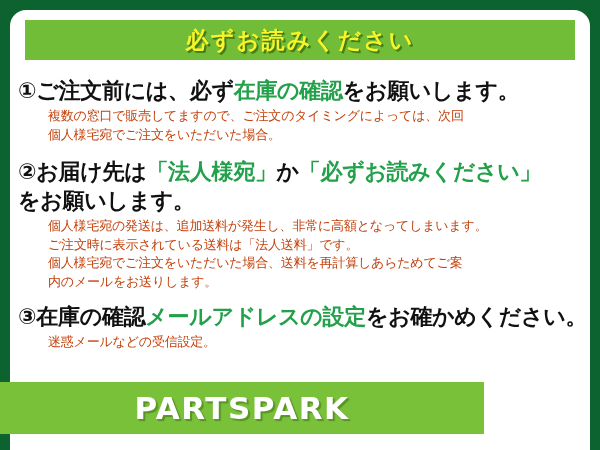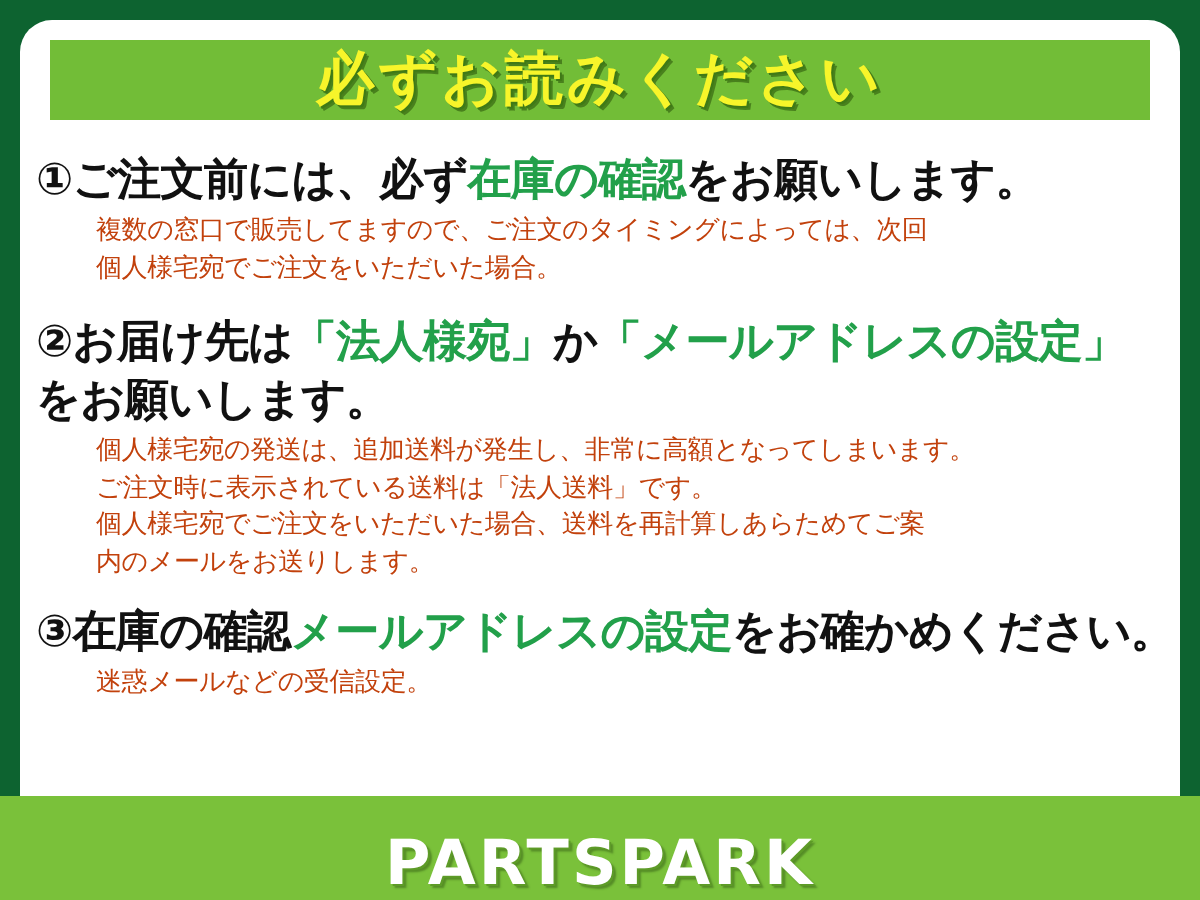--- a/index.html
+++ b/index.html
@@ -42,21 +42,21 @@
     top: 10px;
     width: 550px;
     height: 40px;
     background: #72bd37;
     display: flex;
     align-items: center;
     justify-content: center;
   }
   .header-title {
     color: #f7f52a;
-    font-size: 29px;
+    font-size: 23px;
     font-weight: bold;
     letter-spacing: 2px;
     text-shadow:
        1px 1px 0 #3f7a16,
        2px 2px 0 rgba(40,80,10,0.55);
     white-space: nowrap;
   }
 
   
   .content {
@@ -93,26 +93,26 @@
   }
   .sub div { white-space: nowrap; }
 
   .gap-a { margin-top: 12px; }
   .gap-b { margin-top: 10px; }
 
   
   .footer-band {
     position: absolute;
     left: 0;
-    bottom: 0;
-    width: 600px;
+    bottom: 16px;
+    width: 484px;
     height: 52px;
     background: #7ac13a;
     display: flex;
-    align-items: flex-end;
+    align-items: center;
     justify-content: center;
     z-index: 5;
   }
   .footer-logo {
     color: #ffffff;
     font-size: 31px;
     font-weight: bold;
     letter-spacing: 1.5px;
     font-family: "DejaVu Sans", "Liberation Sans", sans-serif;
     text-shadow:
@@ -135,21 +135,21 @@
 
       <div class="item">
         <div class="head-line"><span>①</span><span>ご注文前には、必ず</span><span class="accent">在庫の確認</span><span>をお願いします。</span></div>
         <div class="sub">
           <div>複数の窓口で販売してますので、ご注文のタイミングによっては、次回</div>
           <div>個人様宅宛でご注文をいただいた場合。</div>
         </div>
       </div>
 
       <div class="item gap-a">
-        <div class="head-line"><span>②</span><span>お届け先は</span><span class="accent">「法人様宛」</span><span>か</span><span class="accent">「メールアドレスの設定」</span></div>
+        <div class="head-line"><span>②</span><span>お届け先は</span><span class="accent">「法人様宛」</span><span>か</span><span class="accent">「必ずお読みください」</span></div>
         <div class="head-line wrap2">をお願いします。</div>
         <div class="sub">
           <div>個人様宅宛の発送は、追加送料が発生し、非常に高額となってしまいます。</div>
           <div>ご注文時に表示されている送料は「法人送料」です。</div>
           <div>個人様宅宛でご注文をいただいた場合、送料を再計算しあらためてご案</div>
           <div>内のメールをお送りします。</div>
         </div>
       </div>
 
       <div class="item gap-b">

